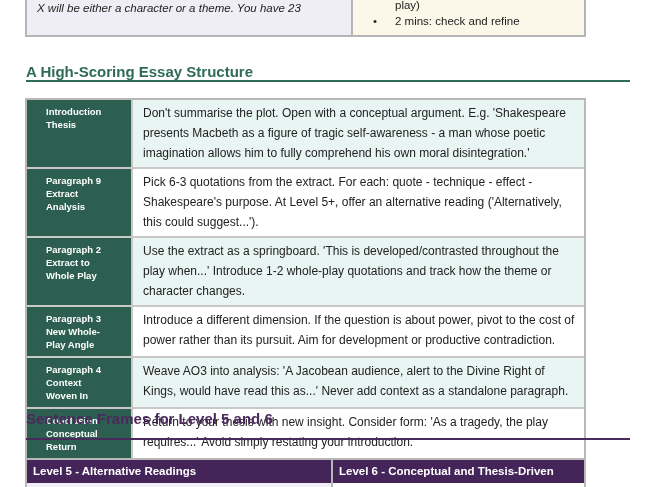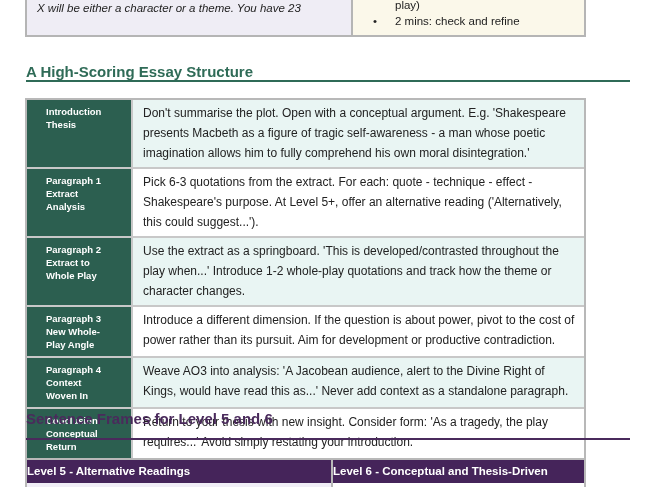--- a/index.html
+++ b/index.html
@@ -53,21 +53,21 @@
     
     .frames-table {
       position: absolute; left: 25px; top: 458px; width: 561px; height: 40px;
       border: 2px solid #b8b8b8; box-sizing: border-box; display: flex;
     }
     .frames-col { display: flex; flex-direction: column; }
     .frames-col.left { width: 304px; border-right: 2px solid #b8b8b8; }
     .frames-col.right { flex: 1; }
     .frames-head {
       background: #45245a; color: #fff; font-weight: bold; font-size: 11.5px;
-      height: 23px; line-height: 23px; padding-left: 0;
+      height: 23px; line-height: 23px; padding-left: 6px;
     }
     .frames-col.left .frames-body { background: #f1eef7; flex: 1; }
     .frames-col.right .frames-body { background: #ffffff; flex: 1; }
   </style>
 </head>
 <body>
 
 <div class="top-table">
   <div class="top-left">
     <div>X will be either a character or a theme. You have 23</div>
@@ -83,21 +83,21 @@
 
 <div class="section-heading h-green">A High-Scoring Essay Structure</div>
 <div class="rule-green"></div>
 
 <div class="essay-table">
   <div class="essay-row alt">
     <div class="essay-label">Introduction Thesis</div>
     <div class="essay-text">Don't summarise the plot. Open with a conceptual argument. E.g. 'Shakespeare presents Macbeth as a figure of tragic self-awareness - a man whose poetic imagination allows him to fully comprehend his own moral disintegration.'</div>
   </div>
   <div class="essay-row plain">
-    <div class="essay-label">Paragraph 1 Extract Analysis</div>
+    <div class="essay-label">Paragraph 9 Extract Analysis</div>
     <div class="essay-text">Pick 6-3 quotations from the extract. For each: quote - technique - effect - Shakespeare's purpose. At Level 5+, offer an alternative reading ('Alternatively, this could suggest...').</div>
   </div>
   <div class="essay-row alt">
     <div class="essay-label">Paragraph 2 Extract to Whole Play</div>
     <div class="essay-text">Use the extract as a springboard. 'This is developed/contrasted throughout the play when...' Introduce 1-2 whole-play quotations and track how the theme or character changes.</div>
   </div>
   <div class="essay-row plain">
     <div class="essay-label">Paragraph 3 New Whole-Play Angle</div>
     <div class="essay-text">Introduce a different dimension. If the question is about power, pivot to the cost of power rather than its pursuit. Aim for development or productive contradiction.</div>
   </div>

